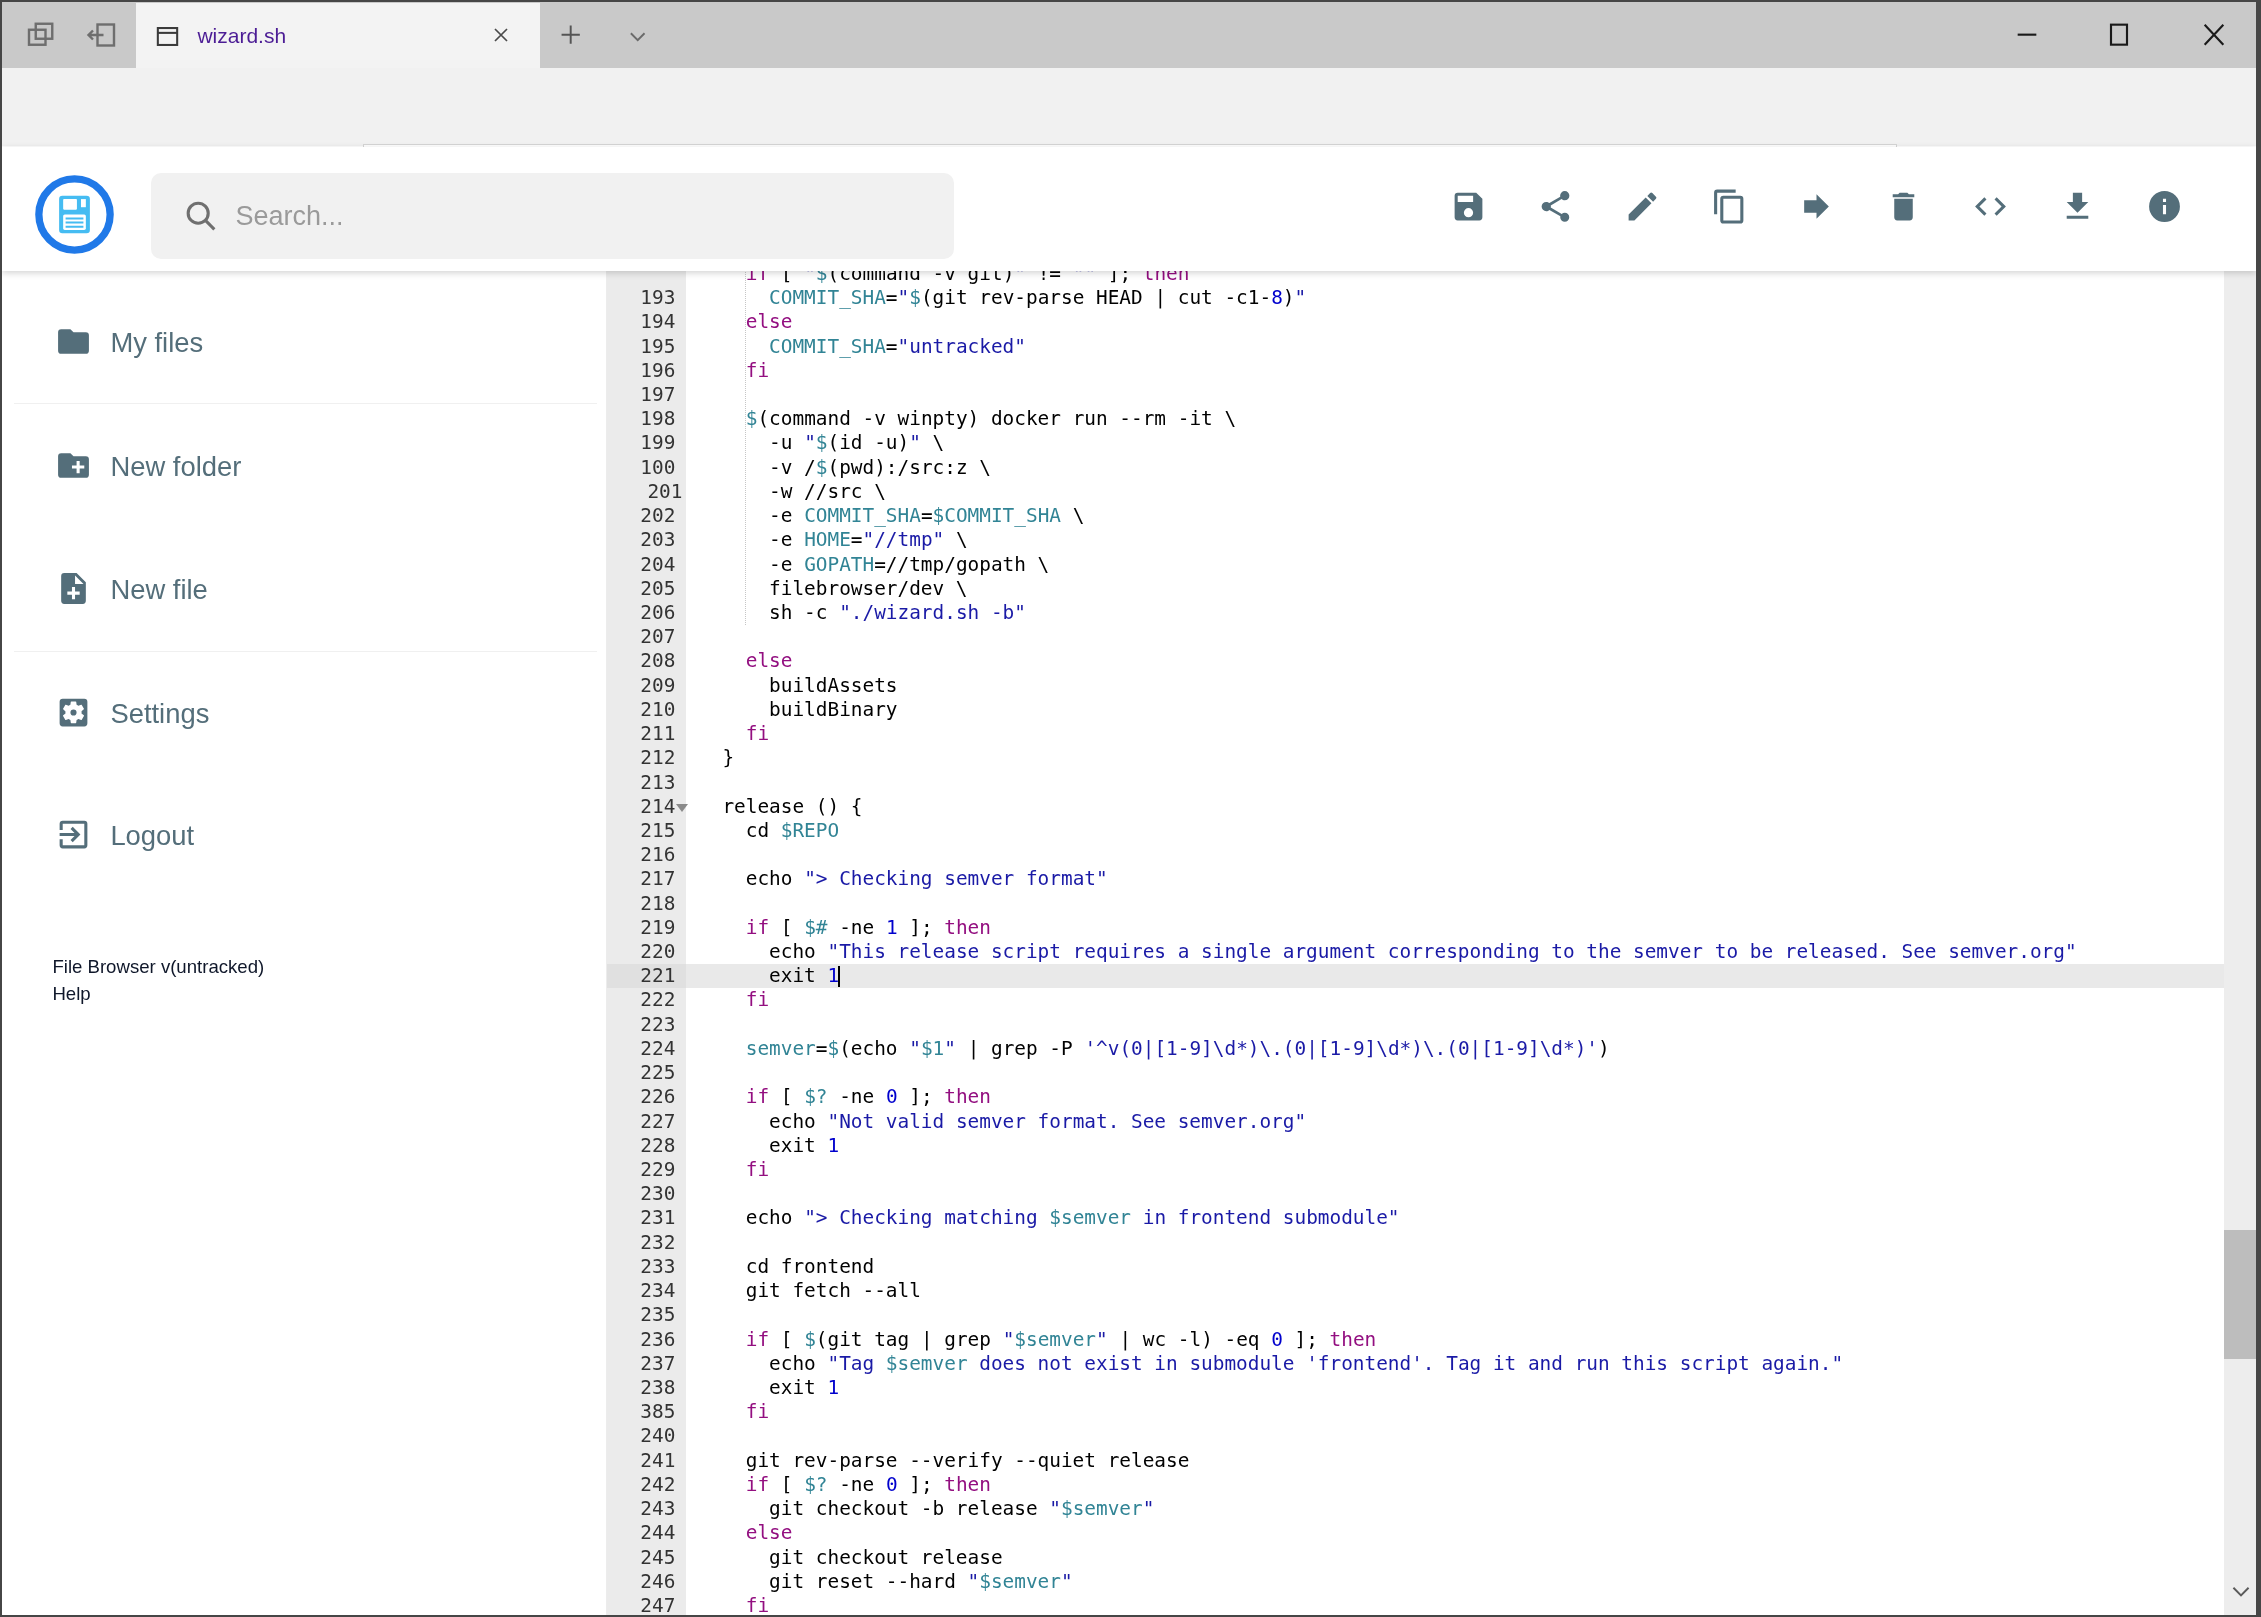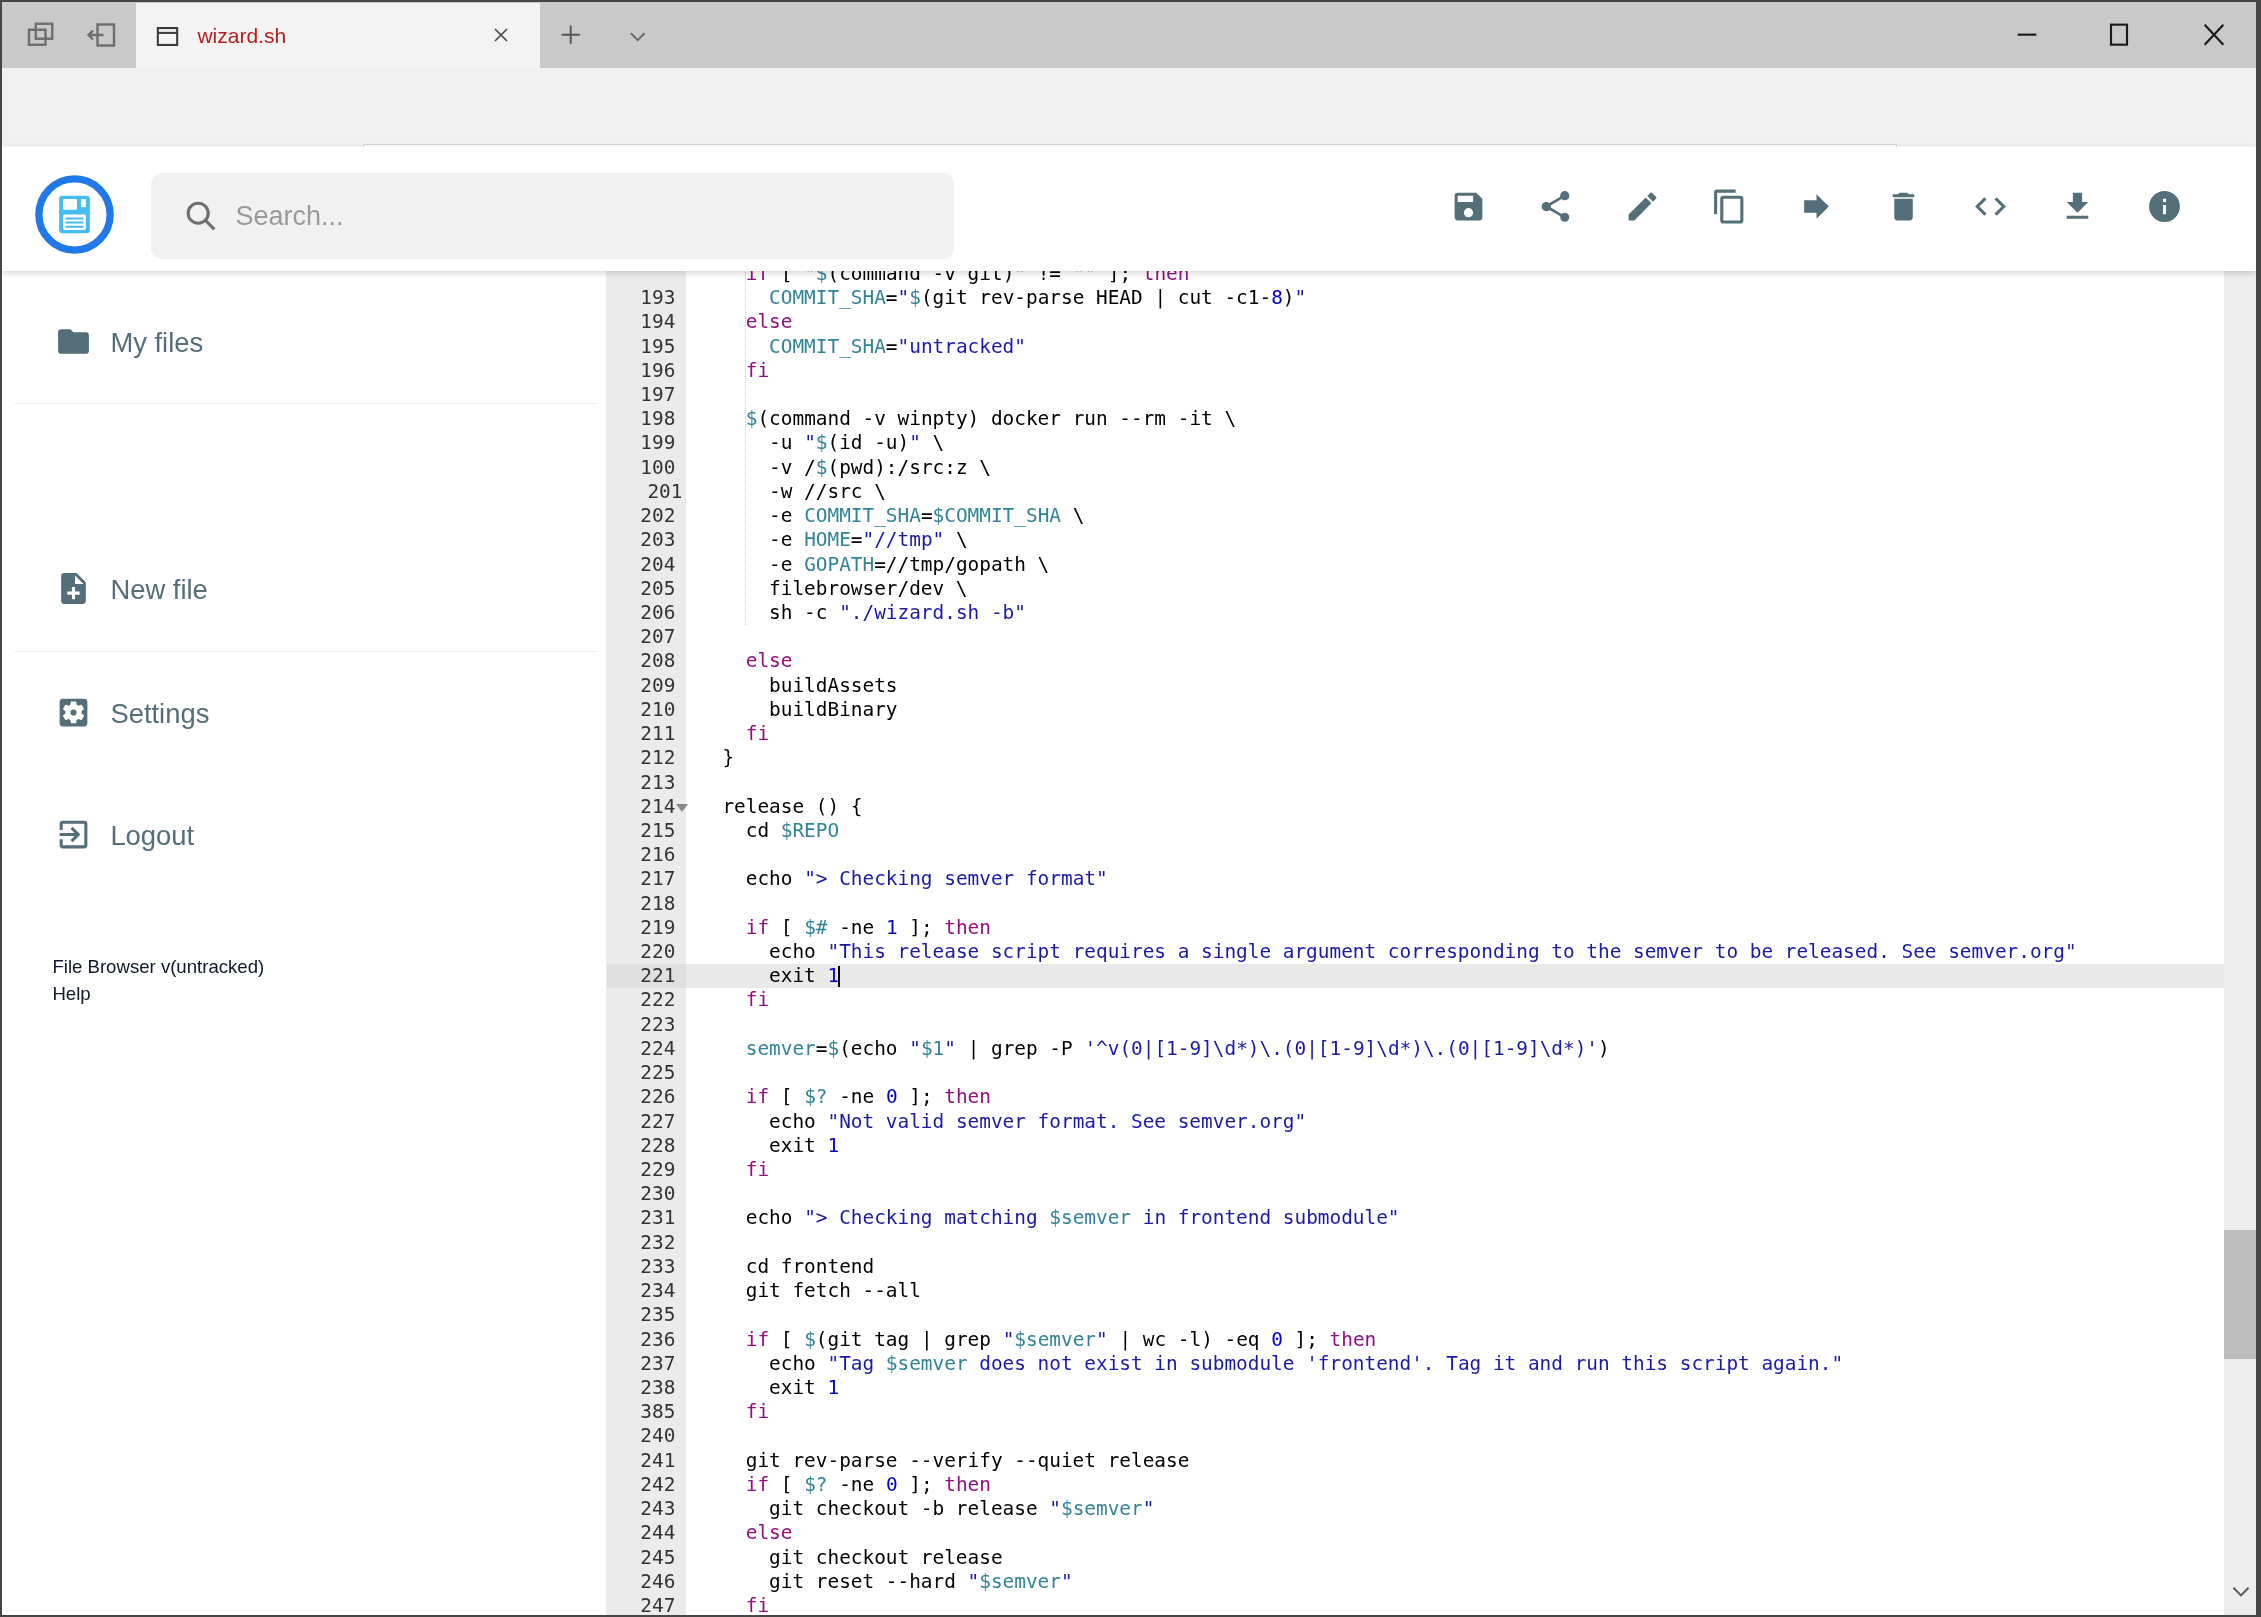--- a/index.html
+++ b/index.html
@@ -5,21 +5,21 @@
   * { margin:0; padding:0; box-sizing:border-box; }
   body { background:#222; font-family:"Liberation Sans", sans-serif; }
   .screen { position:relative; width:2261px; height:1617px; background:#464646; overflow:hidden; }
   .inner { position:absolute; left:2.4px; top:1.6px; width:2254px; height:1613px; background:#fff; overflow:hidden; }
 
   
   .tabbar { position:absolute; left:0; top:0; width:2254px; height:66px; background:#c9c9c9; }
   .tabbar-icon { position:absolute; top:15.3px; width:36px; height:36px; color:#6e6e6e; }
   .tab { position:absolute; left:134px; top:1.6px; width:404px; height:65px; background:#f3f3f3; }
   .tab-favicon { position:absolute; left:17px; top:18.6px; width:29px; height:29px; color:#3a3a3a; }
-  .tab-title { position:absolute; left:61px; top:0; height:65px; line-height:65px; font-size:21px; color:#b91c1c; }
+  .tab-title { position:absolute; left:61px; top:0; height:65px; line-height:65px; font-size:21px; color:#4c1d95; }
   .tab-close { position:absolute; left:353px; top:20px; width:24px; height:24px; color:#4a4a4a; }
   .newtab-plus { position:absolute; left:555px; top:19.4px; width:27.4px; height:27.4px; color:#555; }
   .tab-chevron { position:absolute; left:622px; top:21px; width:27.4px; height:27.4px; color:#6a6a6a; }
   .winbtn { position:absolute; top:16px; width:32px; height:32px; color:#1a1a1a; }
 
   
   .navbar { position:absolute; left:0; top:66px; width:2254px; height:78px; background:#f1f1f1; }
   .nav-icon { position:absolute; top:87px; width:36px; height:36px; color:#1f1f1f; }
   .urlbar { position:absolute; left:361px; top:76px; width:1534px; height:60px; background:#fff; border:1.6px solid #d5d5d5; }
   .url-info { position:absolute; left:14.5px; top:10.5px; width:36px; height:36px; color:#7a7a7a; }
@@ -276,20 +276,28 @@
   <div class="sidebar" id="sidebar">
         <div class="side-item" style="top: 40px;">
           <span class="sicon">
             <svg viewBox="0 0 24 24" fill="currentColor">
               <path d="M10 4H4a2 2 0 0 0-2 2v12a2 2 0 0 0 2 2h16a2 2 0 0 0 2-2V8a2 2 0 0 0-2-2h-8l-2-2z"></path>
             </svg>
           </span>
           <span class="slabel">My files</span>
         </div>
         <div class="side-divider" style="top: 133px;"></div>
+        <div class="side-item" style="top: 164px;">
+          <span class="sicon">
+            <svg viewBox="0 0 24 24" fill="currentColor">
+              <path d="M20 6h-8l-2-2H4a2 2 0 0 0-2 2v12a2 2 0 0 0 2 2h16a2 2 0 0 0 2-2V8a2 2 0 0 0-2-2zm-1 8h-3v3h-2v-3h-3v-2h3V9h2v3h3v2z"></path>
+            </svg>
+          </span>
+          <span class="slabel">New folder</span>
+        </div>
         <div class="side-item" style="top: 287px;">
           <span class="sicon">
             <svg viewBox="0 0 24 24" fill="currentColor">
               <path d="M14 2H6a2 2 0 0 0-2 2v16a2 2 0 0 0 2 2h12a2 2 0 0 0 2-2V8l-6-6zm2 14h-3v3h-2v-3H8v-2h3v-3h2v3h3v2zm-3-7V3.5L18.5 9H13z"></path>
             </svg>
           </span>
           <span class="slabel">New file</span>
         </div>
         <div class="side-divider" style="top: 381px;"></div>
         <div class="side-item" style="top: 411px;">

